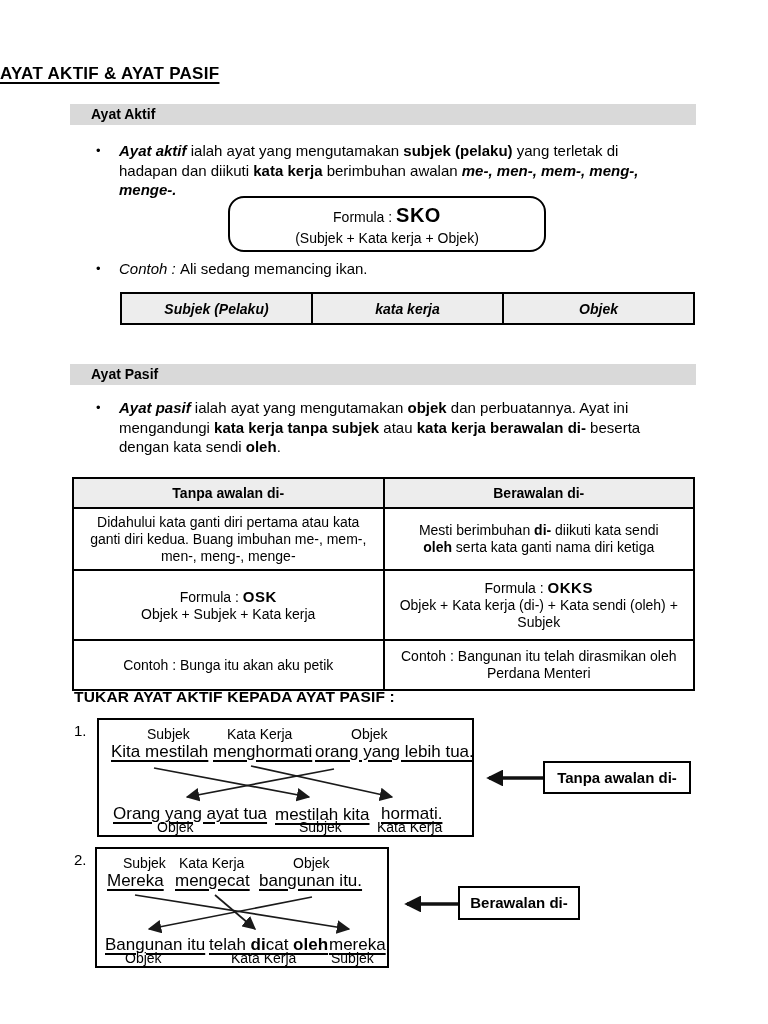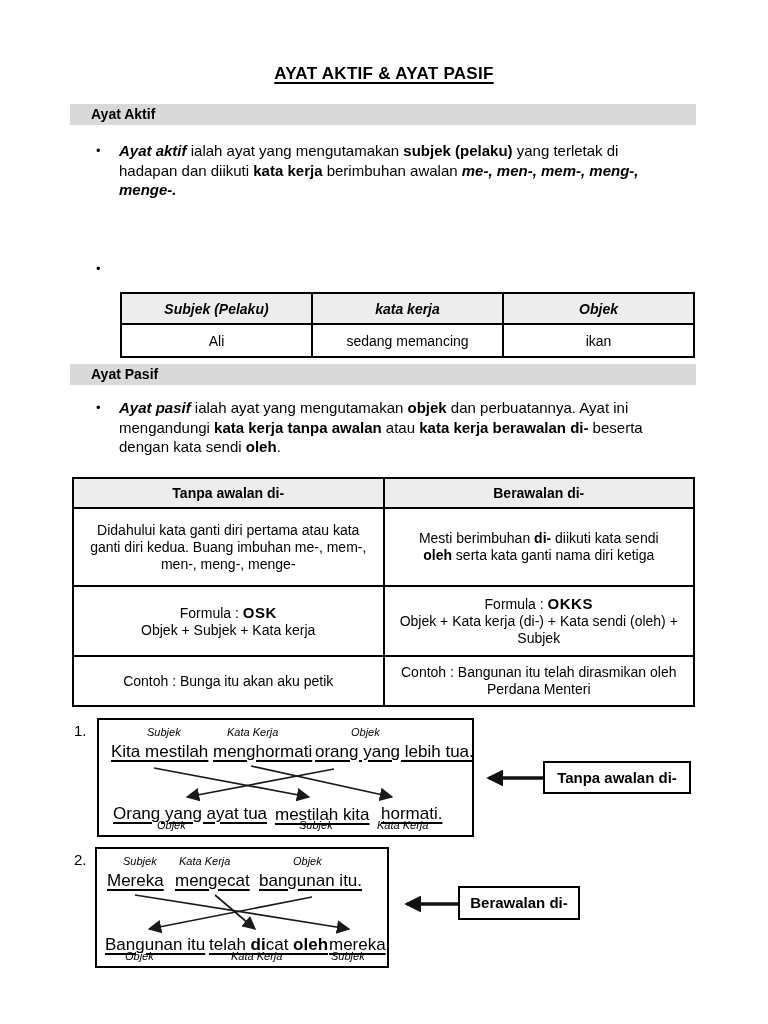--- a/index.html
+++ b/index.html
@@ -5,21 +5,21 @@
   html,body{margin:0;padding:0;background:#fff;}
   .page{
     position:relative;width:768px;height:1024px;background:#ffffff;
     font-family:"Liberation Sans","DejaVu Sans",sans-serif;color:#000;overflow:hidden;
   }
   .bi{font-weight:bold;font-style:italic;}
   .b{font-weight:bold;}
   .i{font-style:italic;}
 
   .doc-title{
-    position:absolute;top:64px;left:0;width:768px;text-align:center;
+    position:absolute;top:64px;left:0;width:768px;text-align:left;
     font-size:17px;font-weight:bold;letter-spacing:.3px;
   }
   .doc-title span{text-decoration:underline;text-decoration-thickness:1.5px;text-underline-offset:3px;}
 
   .section-bar{
     position:absolute;left:70px;width:626px;height:21px;background:#d9d9d9;
     font-size:14px;font-weight:bold;line-height:21px;padding-left:21px;box-sizing:border-box;
   }
   #bar-aktif{top:104px;}
   #bar-pasif{top:364px;}
@@ -43,37 +43,37 @@
   #table-sko{left:120px;top:292px;width:575px;}
   #table-sko td{width:33.33%;}
   #table-sko .hdr td{background:#ededed;font-weight:bold;font-style:italic;height:27px;}
   #table-sko .dat td{height:29px;}
 
   #table-pasif{left:72px;top:477px;width:623px;}
   #table-pasif td{width:50%;line-height:17px;}
   #table-pasif .hdr td{background:#ededed;font-weight:bold;height:26px;}
   #table-pasif .r1 td{height:52px;}
   #table-pasif .r1 .cl{padding:0 12px;}
-  #table-pasif .r1 .cr{padding:12px 24px;}
+  #table-pasif .r1 .cr{padding:4px 24px;}
   #table-pasif .r2 td{height:66px;}
   #table-pasif .r2 .cr{padding:0 8px;}
   #table-pasif .fcode{font-size:15px;font-weight:bold;letter-spacing:.5px;}
   #table-pasif .r3 td{height:46px;}
   #table-pasif .r3 .cr{padding:0 14px;}
 
   .tukar-heading{position:absolute;left:74px;top:688px;font-size:15.5px;font-weight:bold;letter-spacing:.2px;}
 
   .ex-num{position:absolute;font-size:15px;}
   #num-1{left:74px;top:722px;}
   #num-2{left:74px;top:851px;}
 
   .ex-box{position:absolute;border:2px solid #000;box-sizing:border-box;background:#fff;}
   #ex-box-1{left:97px;top:718px;width:377px;height:119px;}
   #ex-box-2{left:95px;top:847px;width:294px;height:121px;}
-  .ex-box .lab{position:absolute;font-size:11px;font-style:italic;white-space:nowrap;}
+  .ex-box .lab{position:absolute;font-size:14px;white-space:nowrap;}
   .ex-box .word{
     position:absolute;font-size:17px;white-space:nowrap;
     text-decoration:underline;text-decoration-thickness:1.5px;text-underline-offset:3px;
   }
   .arrow-net{position:absolute;left:0;top:0;}
 
   .callout-box{
     position:absolute;border:2px solid #000;box-sizing:border-box;text-align:center;
     font-weight:bold;font-size:15px;background:#fff;
   }
@@ -90,45 +90,45 @@
 
   <div class="doc-title"><span>AYAT AKTIF &amp; AYAT PASIF</span></div>
 
   <div class="section-bar" id="bar-aktif">Ayat Aktif</div>
 
   <div class="bullet" id="def-aktif">
     <span class="dot">•</span>
     <span><span class="bi">Ayat aktif </span><span>ialah ayat yang mengutamakan </span><span class="b">subjek (pelaku)</span><span> yang terletak di hadapan dan diikuti </span><span class="b">kata kerja</span><span> berimbuhan awalan </span><span class="bi">me-, men-, mem-, meng-, menge-.</span></span>
   </div>
 
+  <div class="formula-box">
+    <div class="l1"><span>Formula : </span><span class="code">SKO</span></div>
+    <div class="l2">(Subjek  +  Kata kerja  +  Objek)</div>
+  </div>
 
   <div class="bullet" id="contoh-aktif">
     <span class="dot">•</span>
+    <span><span class="i">Contoh : </span><span>Ali sedang memancing ikan.</span></span>
   </div>
 
   <table id="table-sko">
     <tbody>
       <tr class="hdr">
         <td>Subjek (Pelaku)</td>
         <td>kata kerja</td>
         <td>Objek</td>
       </tr>
-      <tr class="dat">
-        <td>Ali</td>
-        <td>sedang memancing</td>
-        <td>ikan</td>
-      </tr>
     </tbody>
   </table>
 
   <div class="section-bar" id="bar-pasif">Ayat Pasif</div>
 
   <div class="bullet" id="def-pasif">
     <span class="dot">•</span>
-    <span><span class="bi">Ayat pasif </span><span>ialah ayat yang mengutamakan </span><span class="b">objek</span><span> dan perbuatannya. Ayat ini mengandungi </span><span class="b">kata kerja tanpa awalan</span><span> atau </span><span class="b">kata kerja berawalan di-</span><span> beserta dengan kata sendi </span><span class="b">oleh</span><span>.</span></span>
+    <span><span class="bi">Ayat pasif </span><span>ialah ayat yang mengutamakan </span><span class="b">objek</span><span> dan perbuatannya. Ayat ini mengandungi </span><span class="b">kata kerja tanpa subjek</span><span> atau </span><span class="b">kata kerja berawalan di-</span><span> beserta dengan kata sendi </span><span class="b">oleh</span><span>.</span></span>
   </div>
 
   <table id="table-pasif">
     <tbody>
       <tr class="hdr">
         <td>Tanpa awalan di-</td>
         <td>Berawalan di-</td>
       </tr>
       <tr class="r1">
         <td class="cl">Didahului kata ganti diri pertama atau kata ganti diri kedua. Buang imbuhan me-, mem-, men-, meng-, menge-</td>
@@ -144,20 +144,21 @@
           <div>Objek + Kata kerja (di-) + Kata sendi (oleh) + Subjek</div>
         </td>
       </tr>
       <tr class="r3">
         <td>Contoh : Bunga itu akan aku petik</td>
         <td class="cr">Contoh : Bangunan itu telah dirasmikan oleh Perdana Menteri</td>
       </tr>
     </tbody>
   </table>
 
+  <div class="tukar-heading">TUKAR AYAT AKTIF KEPADA AYAT PASIF :</div>
 
   <div class="ex-num" id="num-1">1.</div>
   <div class="ex-box" id="ex-box-1">
     <span class="lab" style="left:48px;top:6px">Subjek</span>
     <span class="lab" style="left:128px;top:6px">Kata Kerja</span>
     <span class="lab" style="left:252px;top:6px">Objek</span>
 
     <span class="word" style="left:12px;top:22px">Kita mestilah</span>
     <span class="word" style="left:114px;top:22px">menghormati</span>
     <span class="word" style="left:216px;top:22px">orang yang lebih tua.</span>

